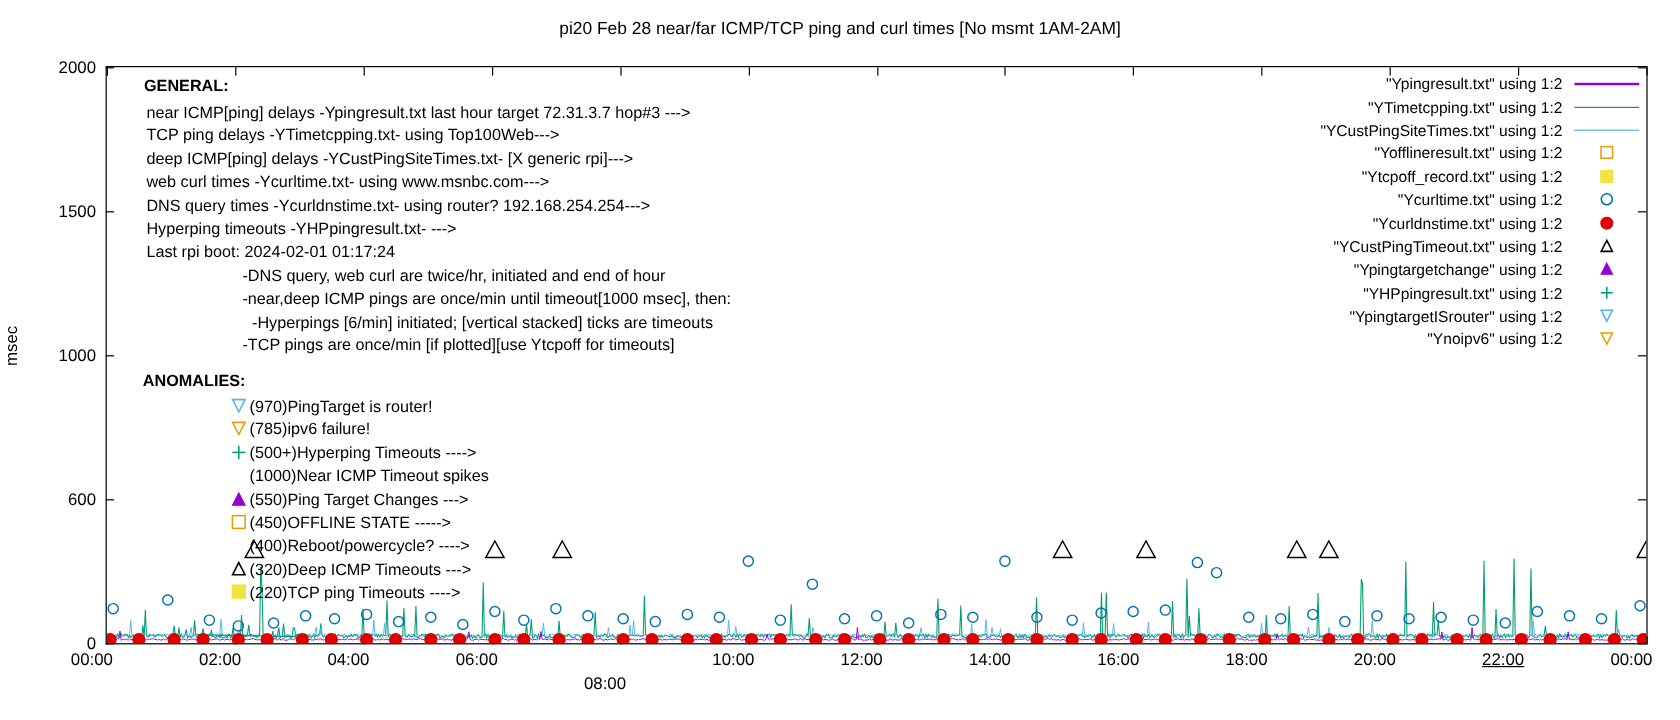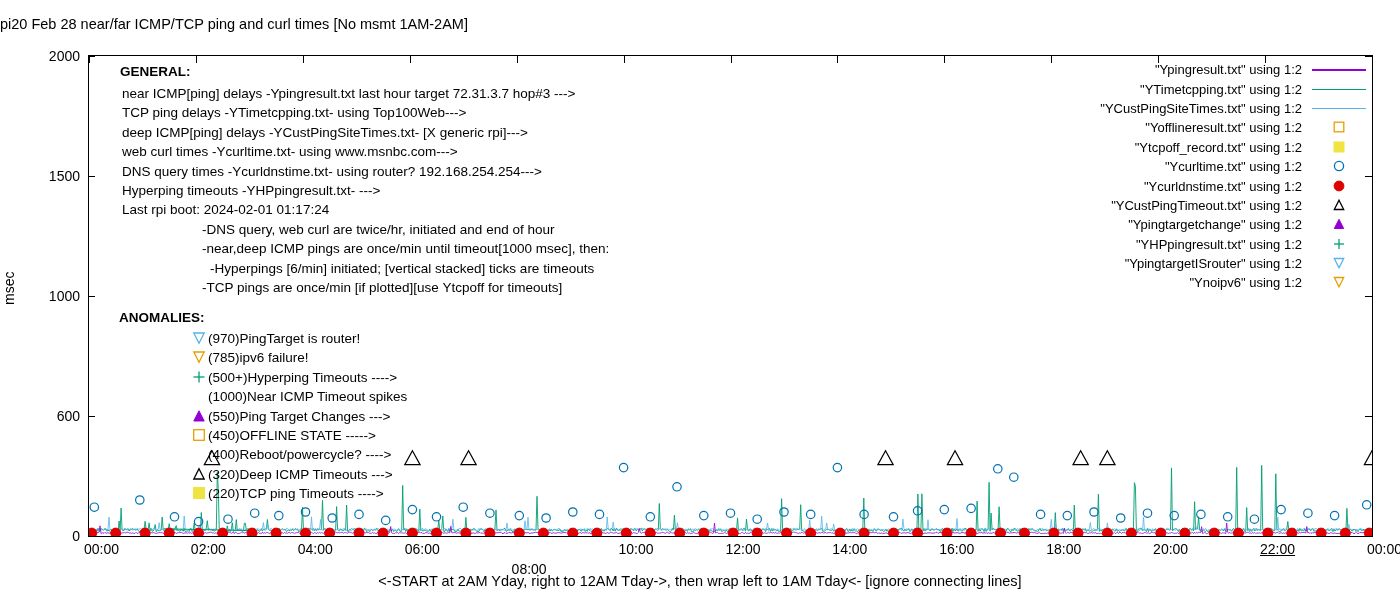--- a/index.html
+++ b/index.html
@@ -18,20 +18,21 @@
   #root {
     position: absolute;
     left: 0; top: 0;
     width: 1400px;
     height: 600px;
   }
   .title {
     position: absolute;
     left: 0; top: 16px;
     width: 1400px;
+    text-align: center;
     font-size: 14.5px;
     color: #000;
   }
   .ylabel {
     position: absolute;
     left: 2px;
     top: 290px;
     width: 14px;
     font-size: 14px;
     transform: rotate(-90deg);
@@ -75,21 +76,21 @@
   .ytick-mark-r {
     position: absolute;
     width: 7px;
     height: 1px;
     background: #000;
   }
   .xtick-label {
     position: absolute;
     top: 541px;
     font-size: 14px;
-    text-align: right;
+    text-align: left;
     width: 60px;
     transform: translateX(-30px);
   }
   .xtick-mark {
     position: absolute;
     top: 530px;
     width: 1px;
     height: 7px;
     background: #000;
   }
@@ -160,21 +161,20 @@
 </style>
 </head>
 <body>
 
 <div id="root">
 
   <div class="title">pi20 Feb 28  near/far ICMP/TCP ping and curl times [No msmt 1AM-2AM]</div>
 
   <div class="ylabel">msec</div>
 
-  <div class="xlabel">&lt;-START at 2AM Yday, right to 12AM Tday-&gt;, then wrap left to 1AM Tday&lt;- [ignore connecting lines]</div>
 
   <div id="yticks">
       <div class="ytick-label" style="top: 536px; left: 32px;">0</div>
       <div class="ytick-mark" style="top: 536px;"></div>
       <div class="ytick-mark-r" style="top: 536px; left: 1365px;"></div>
       <div class="ytick-label" style="top: 416px; left: 32px;">600</div>
       <div class="ytick-mark" style="top: 416px;"></div>
       <div class="ytick-mark-r" style="top: 416px; left: 1365px;"></div>
       <div class="ytick-label" style="top: 296px; left: 32px;">1000</div>
       <div class="ytick-mark" style="top: 296px;"></div>

